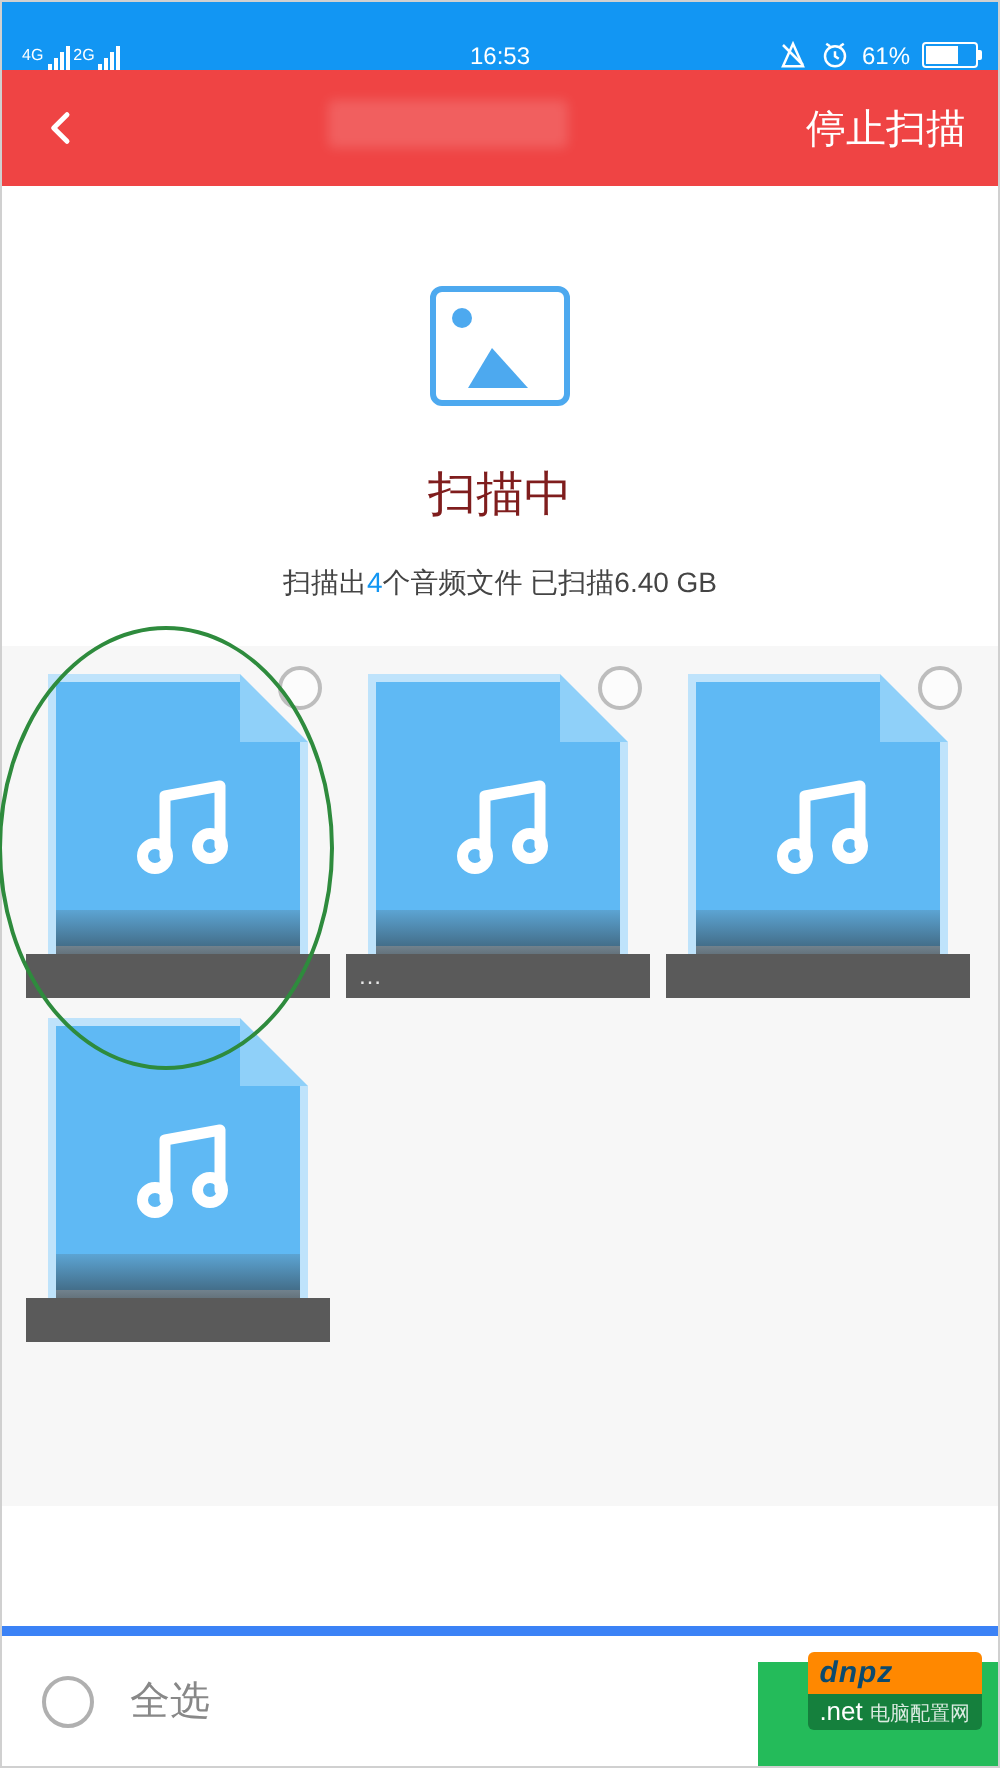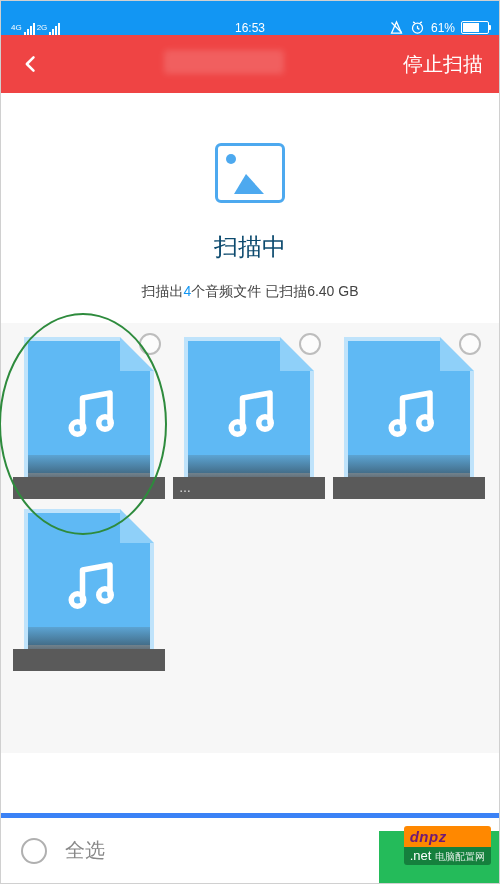--- a/index.html
+++ b/index.html
@@ -26,21 +26,21 @@
   .header .title { flex:1; text-align:center; }
   .header .title .blur { display:inline-block; width:120px; height:24px; background:rgba(255,255,255,0.15); filter: blur(3px); border-radius:3px; }
   .header .action { font-size: 20px; font-weight: 400; }
 
   
   .body { padding: 30px 20px 10px; text-align: center; }
   .scan-icon { width: 70px; height: 60px; margin: 20px auto 28px; border: 3px solid #4da9ef; border-radius: 6px; position: relative; background:#fff; }
   .scan-icon .dot { position:absolute; top:8px; left:8px; width:10px; height:10px; border-radius:50%; background:#4da9ef; }
   .scan-icon .mtn { position:absolute; bottom:6px; left:10px; right:10px; height:22px; }
   .scan-icon .mtn::before { content:""; position:absolute; left:6px; bottom:0; width:0; height:0; border-left:12px solid transparent; border-right:18px solid transparent; border-bottom:20px solid #4da9ef; }
-  .scan-title { font-size: 24px; color:#0c4a6e; margin-bottom: 20px; }
+  .scan-title { font-size: 24px; color:#7f1d1d; margin-bottom: 20px; }
   .scan-info { font-size: 14px; color:#444; margin-bottom: 12px; }
   .scan-info .count { color:#1296f3; }
 
   
   .grid-wrap { background:#f7f7f7; padding:10px 8px 20px; min-height:430px; }
   .grid { display:flex; flex-wrap:wrap; gap:0; }
   .file { width:160px; position:relative; padding:4px 4px 0; }
   .file .chk { position:absolute; top:0; right:8px; width:22px; height:22px; border:2px solid #bdbdbd; border-radius:50%; background:rgba(255,255,255,0.6); z-index:2; }
   .file .card { width:130px; height:140px; margin:0 auto; background:#5fb9f4; position:relative; box-shadow: 0 0 0 4px rgba(255,255,255,0.6) inset; }
   .file .card::before { content:""; position:absolute; top:0; right:0; width:0; height:0; border-top:34px solid #f7f7f7; border-left:34px solid #8fd0f9; }
@@ -52,21 +52,21 @@
   .highlight-oval { position:absolute; width:168px; height:222px; border:2px solid #2e8b3d; border-radius:50%; top:-20px; left:-10px; z-index:5; pointer-events:none; }
 
   
   .footer { position:absolute; bottom:0; left:0; right:0; background:#fff; border-top:5px solid #3b82f6; height:70px; display:flex; align-items:center; padding:0 20px; }
   .footer .selchk { width:26px; height:26px; border:2px solid #b0b0b0; border-radius:50%; margin-right:18px; }
   .footer .sel-label { font-size:20px; color:#888; }
   .footer .action-btn { position:absolute; right:0; bottom:0; width:120px; height:52px; background:#24bb5a; }
 
   
   .watermark { position:absolute; right:8px; bottom:18px; z-index:20; }
-  .watermark .top { background:#ff8800; color:#701a75; font-size:15px; font-weight:700; padding:2px 6px; border-radius:3px 3px 0 0; letter-spacing:0.5px; font-style:italic; }
+  .watermark .top { background:#ff8800; color:#0c4a6e; font-size:15px; font-weight:700; padding:2px 6px; border-radius:3px 3px 0 0; letter-spacing:0.5px; font-style:italic; }
   .watermark .bot { background:#15803d; color:#fff; font-size:13px; padding:1px 6px; border-radius:0 0 3px 3px; }
 
   svg { display:block; }
 </style>
 </head>
 <body>
 
 <div class="frame">
 
   <div class="statusbar">

